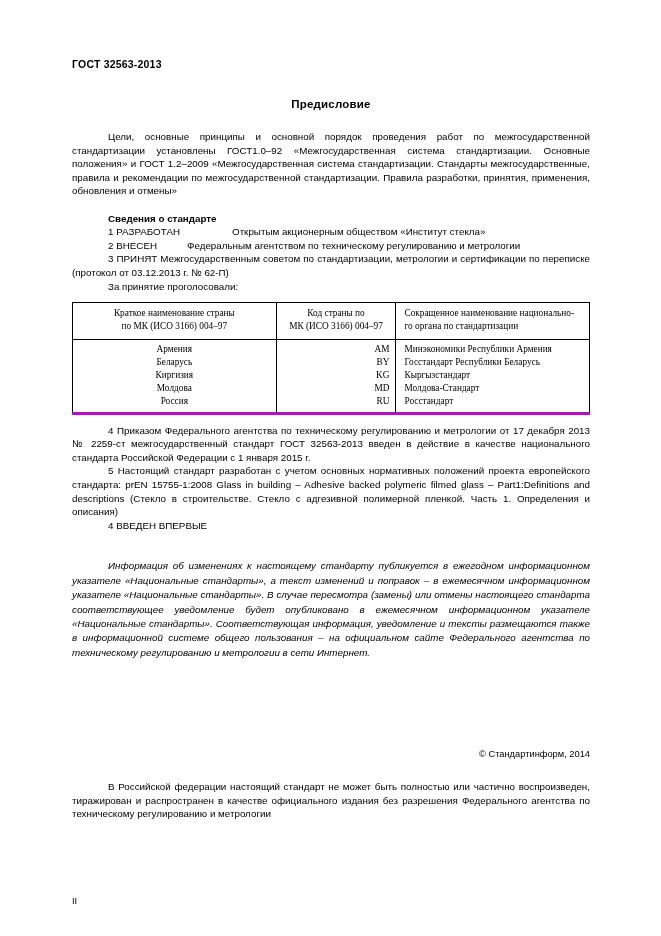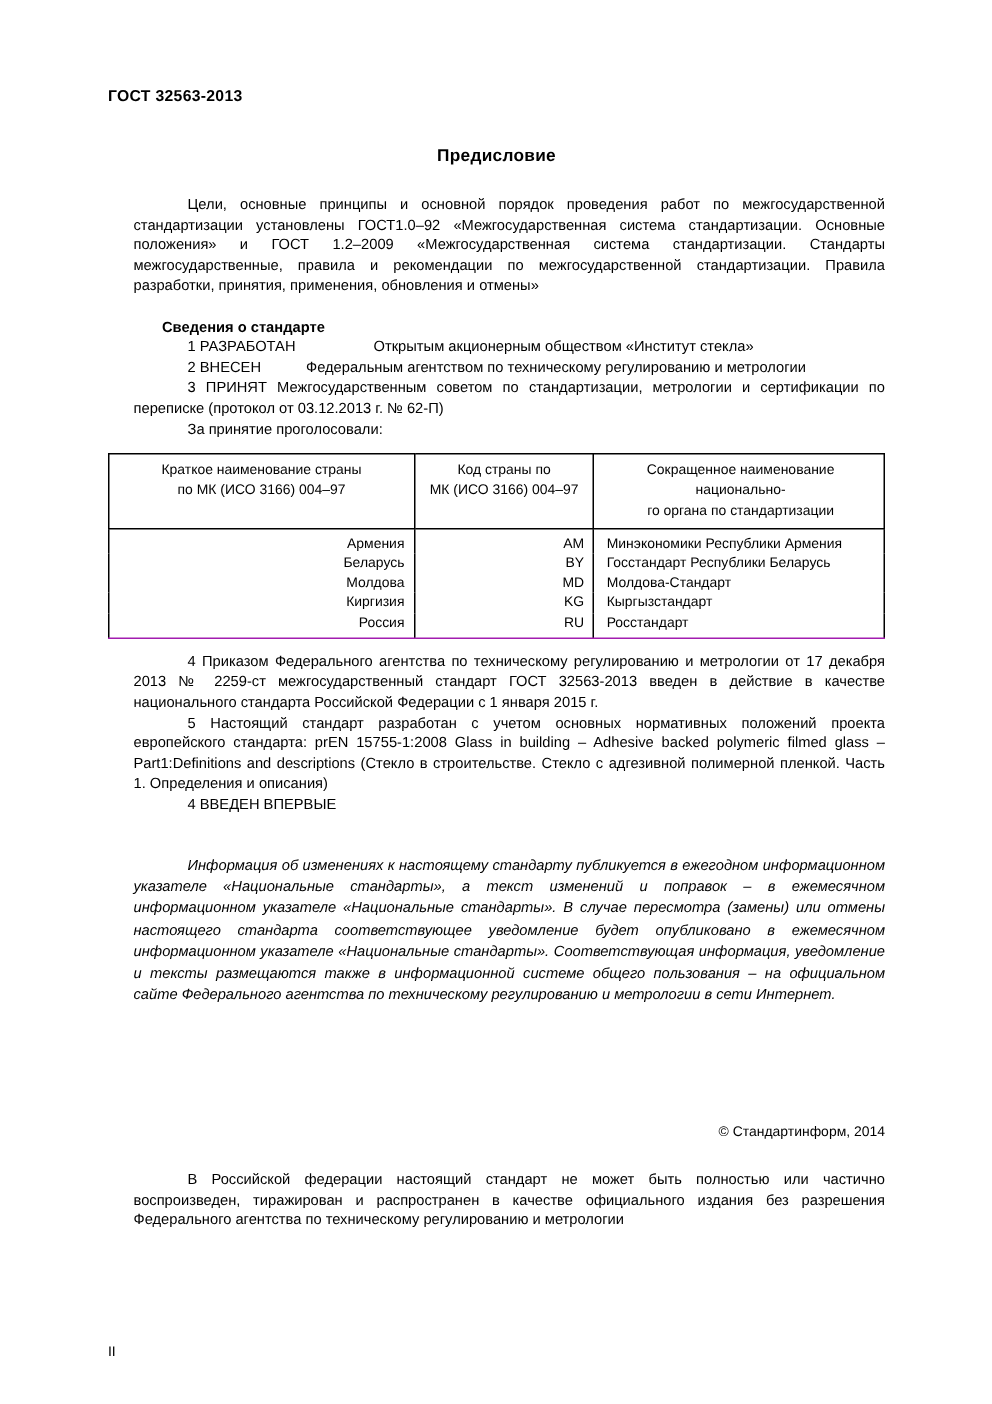--- a/index.html
+++ b/index.html
@@ -40,21 +40,20 @@
   }
   p {
     margin: 0;
     font-size: 9.8px;
     line-height: 13.6px;
     text-align: justify;
     text-justify: inter-word;
   }
   .indent {
     text-indent: 36px;
-    margin-left: 17px;
   }
   .block-gap {
     margin-top: 13.6px;
   }
   .section-head {
     font-size: 9.8px;
     line-height: 13.6px;
     font-weight: bold;
     text-indent: 36px;
     margin: 0;
@@ -77,42 +76,43 @@
     table-layout: fixed;
   }
   table.country-table td,
   table.country-table th {
     border: 1px solid #000000;
     font-size: 9.3px;
     line-height: 13.2px;
     font-weight: normal;
     vertical-align: top;
     padding: 3px 6px;
+    font-family: Liberation Serif, serif;
   }
   table.country-table thead th {
     text-align: center;
     padding: 4px 6px 5px 6px;
   }
   table.country-table thead th.col3 {
-    text-align: center;
+    text-align: left;
     padding-left: 8px;
   }
   table.country-table tbody td {
     padding: 0 6px;
     border-top: none;
     border-bottom: none;
   }
   table.country-table tbody tr:first-child td {
     padding-top: 3px;
   }
   table.country-table tbody tr:last-child td {
     padding-bottom: 3px;
-    border-bottom: 1px solid #a21caf;
-  }
-  table.country-table tbody td.c-name { text-align: right; }
+    border-bottom: 3px solid #a21caf;
+  }
+  table.country-table tbody td.c-name { text-align: center; }
   table.country-table tbody td.c-code { text-align: right; }
   table.country-table tbody td.c-body { text-align: left; padding-left: 8px; }
   .col1 { width: 40%; }
   .col2 { width: 22.5%; }
   .col3 { width: 37.5%; }
   .italic-block {
     font-style: italic;
     margin-top: 27px;
   }
   .italic-block p {
@@ -190,30 +190,30 @@
           <td class="c-name">Армения</td>
           <td class="c-code">AM</td>
           <td class="c-body">Минэкономики Республики Армения</td>
         </tr>
         <tr>
           <td class="c-name">Беларусь</td>
           <td class="c-code">BY</td>
           <td class="c-body">Госстандарт Республики Беларусь</td>
         </tr>
         <tr>
+          <td class="c-name">Киргизия</td>
+          <td class="c-code">KG</td>
+          <td class="c-body">Кыргызстандарт</td>
+        </tr>
+        <tr>
           <td class="c-name">Молдова</td>
           <td class="c-code">MD</td>
           <td class="c-body">Молдова-Стандарт</td>
         </tr>
         <tr>
-          <td class="c-name">Киргизия</td>
-          <td class="c-code">KG</td>
-          <td class="c-body">Кыргызстандарт</td>
-        </tr>
-        <tr>
           <td class="c-name">Россия</td>
           <td class="c-code">RU</td>
           <td class="c-body">Росстандарт</td>
         </tr>
       </tbody>
     </table>
 
     <div style="height:9px"></div>
 
     <p class="indent">4 Приказом Федерального агентства по техническому регулированию и метрологии от 17 декабря 2013 № 2259-ст межгосударственный стандарт ГОСТ 32563-2013 введен в действие в качестве национального стандарта Российской Федерации с 1 января 2015 г.</p>

